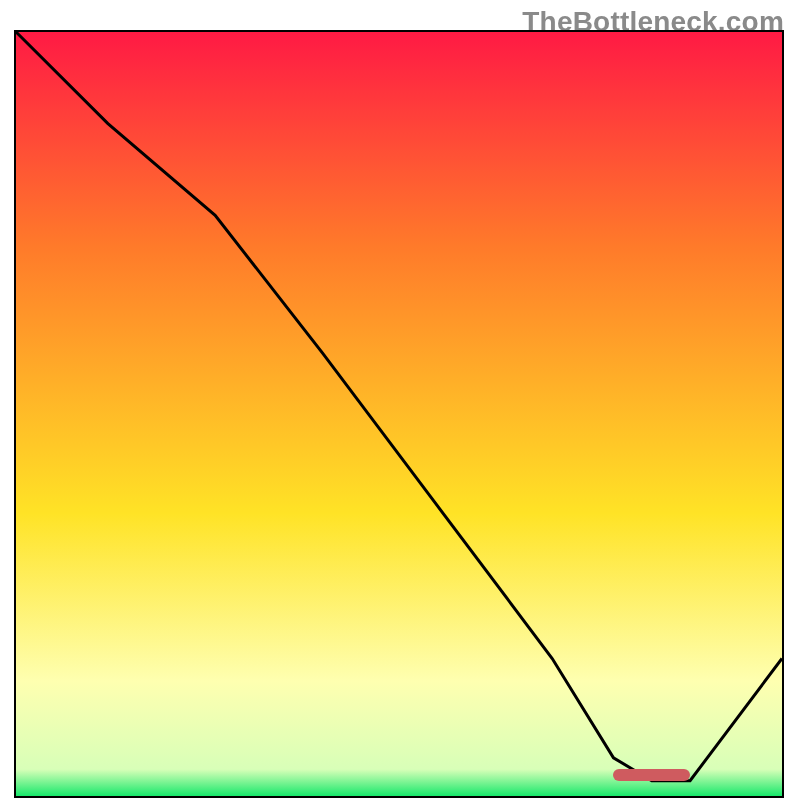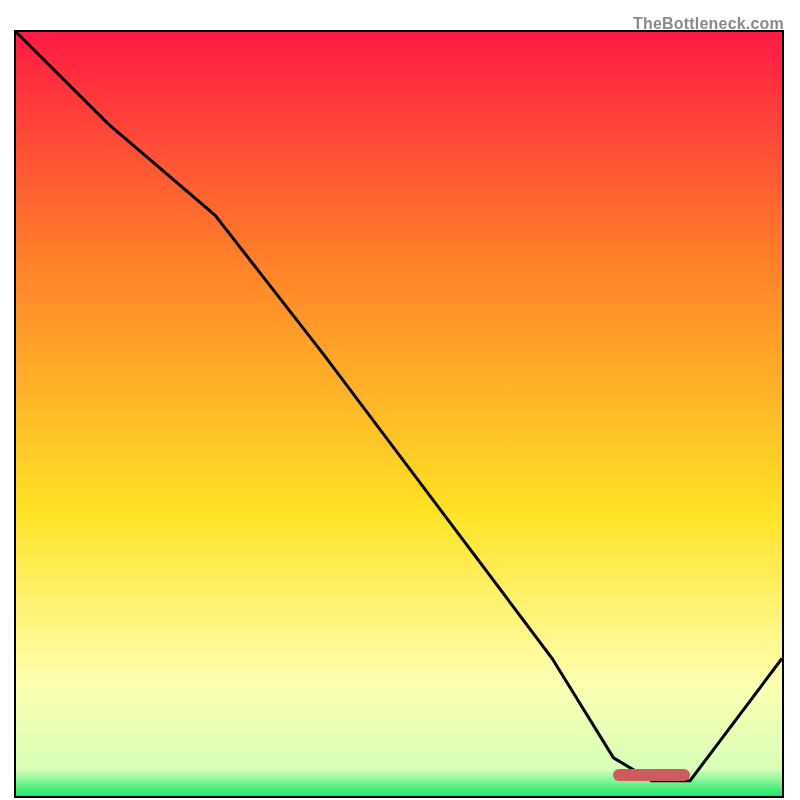--- a/index.html
+++ b/index.html
@@ -22,23 +22,23 @@
   }
   .gradient-fill {
     position: absolute;
     left: 0;
     top: 0;
     width: 100%;
     height: 100%;
   }
   .watermark {
     position: absolute;
-    top: 15px;
+    top: 6px;
     right: 16px;
-    font-size: 16px;
+    font-size: 28px;
     font-weight: 600;
     color: #8a8a8a;
     letter-spacing: 0.2px;
   }
   .curve-svg {
     position: absolute;
     left: 0;
     top: 0;
     width: 100%;
     height: 100%;

